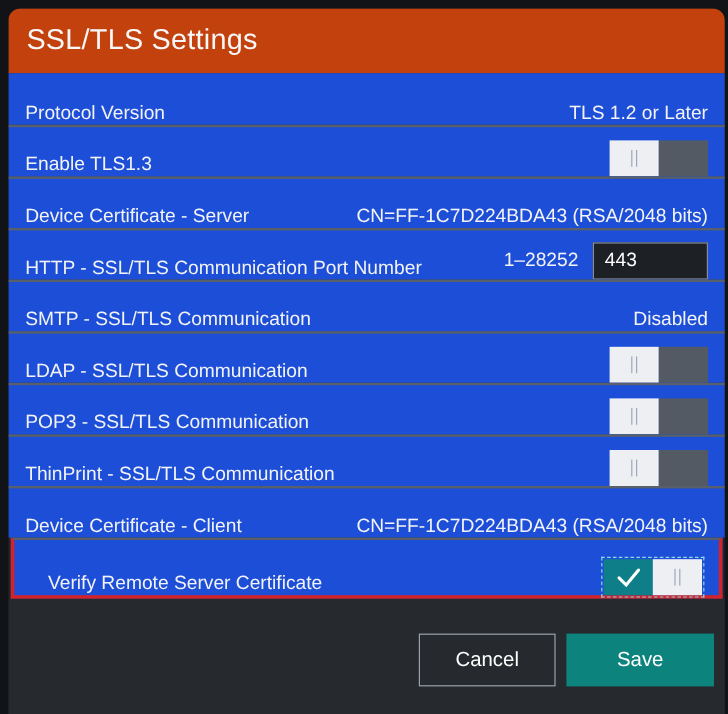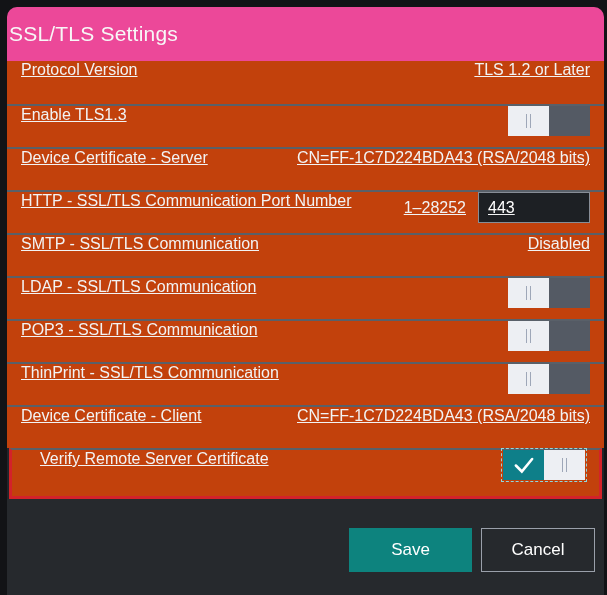--- a/index.html
+++ b/index.html
@@ -14,38 +14,37 @@
     left: 7px; top: 7px;
     width: 597px; height: 588px;
     background: #212429;
     border-radius: 10px 10px 0 0;
     overflow: hidden;
     display: flex;
     flex-direction: column;
   }
   .titlebar {
     flex: 0 0 54px;
-    background: #ec4899;
+    background: #c2410c;
     display: flex;
     align-items: center;
-    padding: 0 2px;
+    padding: 0 15px;
     color: #f7f7f7;
-    font-size: 21px;
+    font-size: 24px;
     letter-spacing: 0.2px;
   }
   .row {
     flex: 0 0 43px;
     display: flex;
-    align-items: flex-start;
+    align-items: flex-end;
     justify-content: space-between;
     padding: 0 14px;
     color: #f2f3f4;
     font-size: 16px;
-    background: #c2410c;
-    text-decoration: underline;
+    background: #1d4ed8;
   }
   .row + .row { border-top: 2px solid #596069; }
   .row .label { white-space: nowrap; }
   .row .value { white-space: nowrap; text-align: right; }
   .row-highlight {
     flex: 0 0 51px;
     border: 3px solid #d3222a;
     margin: 0 2px;
     padding-left: 28px;
   }
@@ -71,21 +70,21 @@
   }
   .grip {
     width: 5px; height: 14px;
     border-left: 1px solid #9ea7b8;
     border-right: 1px solid #9ea7b8;
   }
   .check-icon { width: 26px; height: 26px; display: block; }
   
   .port-group { display: flex; align-items: center; gap: 12px; }
   .port-input {
-    width: 112px; height: 31px;
+    width: 96px; height: 31px;
     background: #1d2024;
     border: 1px solid #878d96;
     color: #ffffff;
     font-size: 16px;
     font-family: "Liberation Sans", sans-serif;
     padding: 0 9px;
     outline: none;
   }
   
   .footer {
@@ -203,17 +202,17 @@
           <path d="M4.5 12.5l5.5 5.5L19.5 6.5" stroke="#ffffff" stroke-width="2.4" fill="none" stroke-linecap="round"></path>
         </svg>
       </div>
       <div class="half knob">
           <span class="grip"></span>
         </div>
     </div>
   </div>
 
   <div class="footer">
+    <button class="btn btn-cancel">Cancel</button>
     <button class="btn btn-save">Save</button>
-    <button class="btn btn-cancel">Cancel</button>
   </div>
 
 </div>
 
 </body></html>

